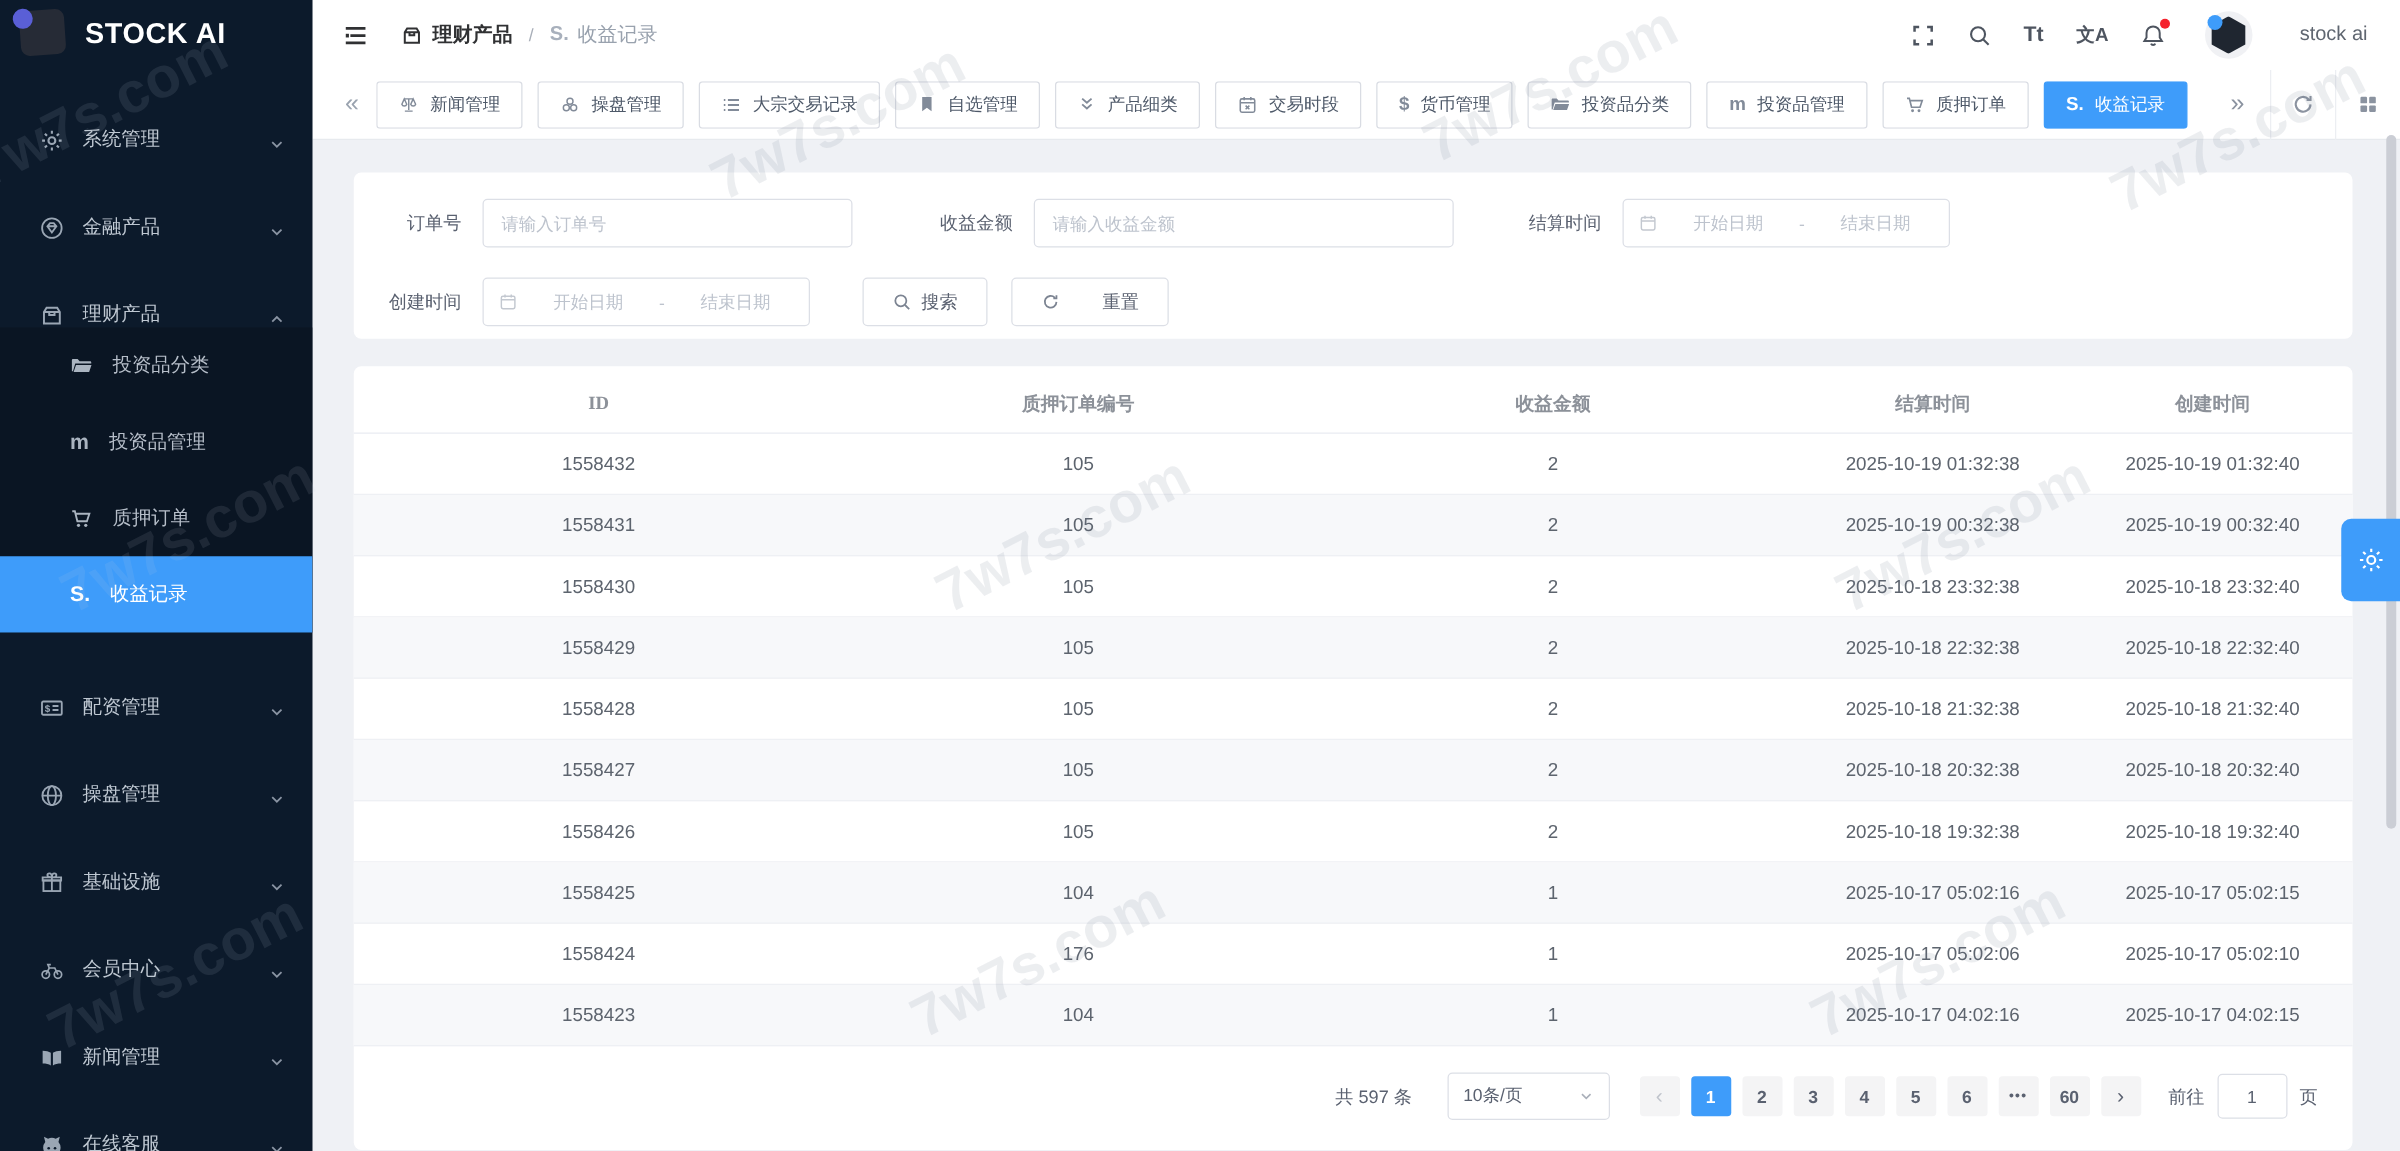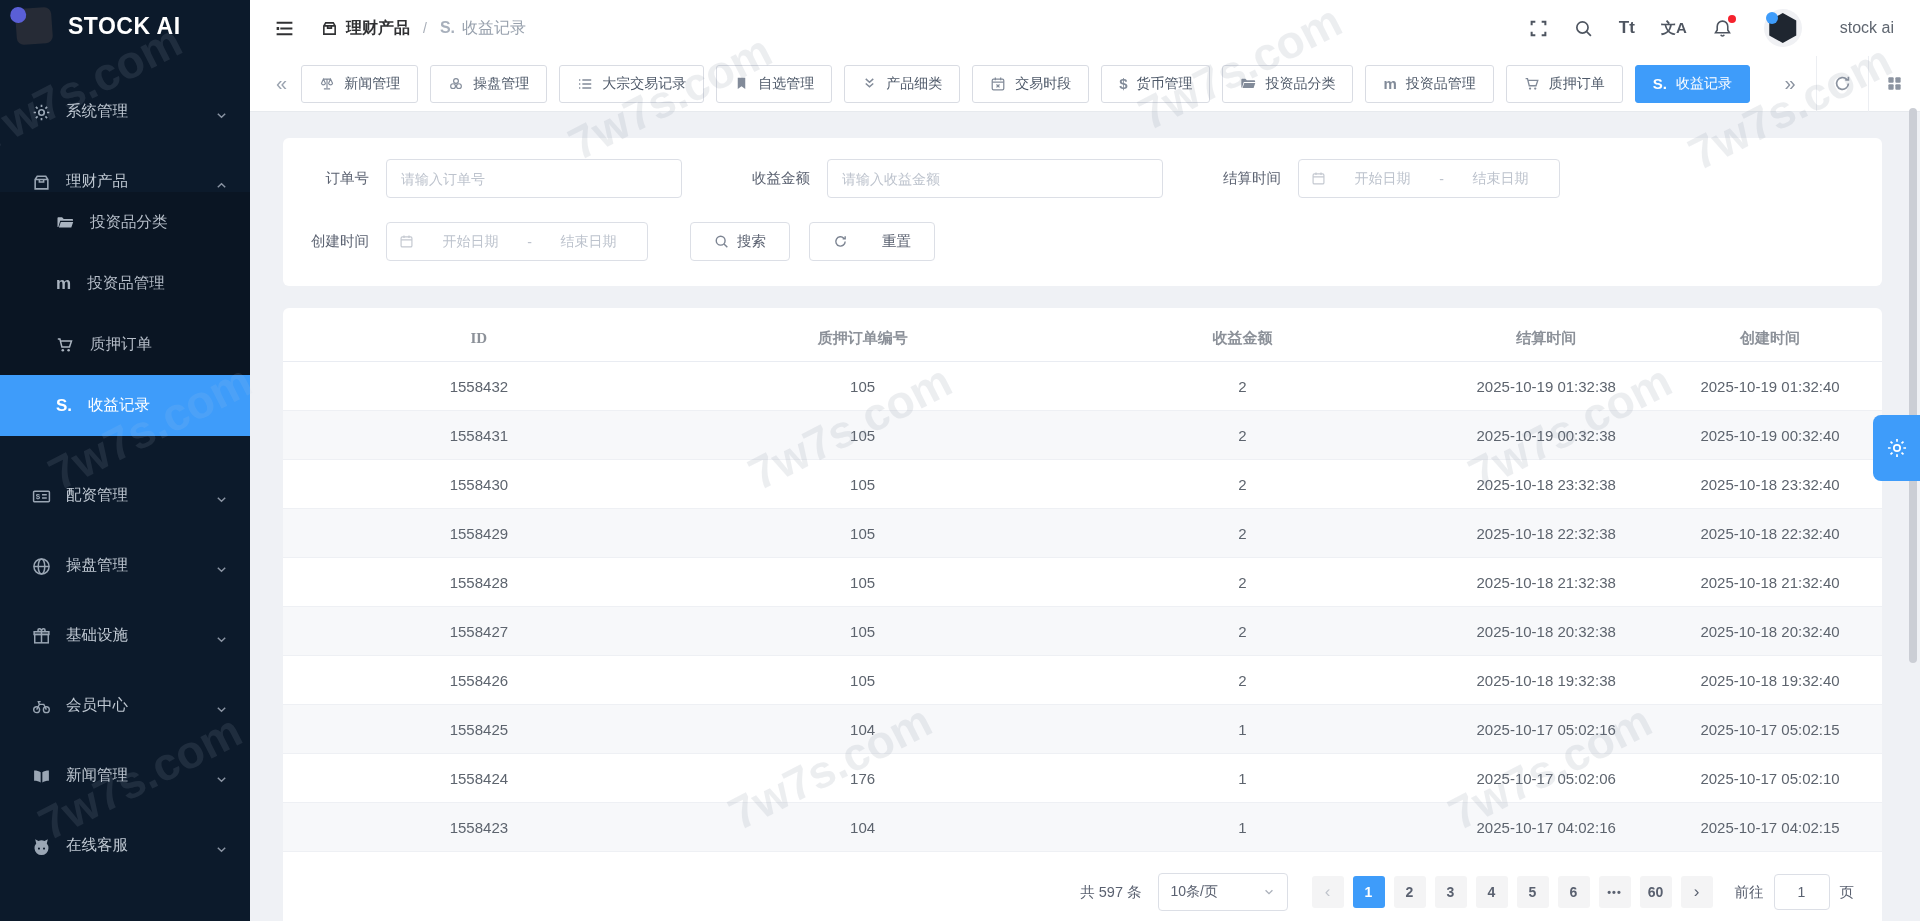--- a/index.html
+++ b/index.html
@@ -50,21 +50,21 @@
   .tab .ic, .tab .glyph { color:#828b99; }
   .tab.active { background:#3e9cfa; border-color:#3e9cfa; color:#fff; }
   .tab.active .ic, .tab.active .glyph { color:#fff; }
   .tab-end { display:flex; align-items:center; height:56px; }
   .tab-tool { height:56px; display:flex; align-items:center; justify-content:center; width:52px; border-left:1px solid #eceef2; color:#8b93a0; cursor:pointer; }
   .tab-tool:first-child { border-left:none; }
 
   
   .content { position:absolute; top:112px; left:0; right:0; bottom:0; background:#eff1f5; padding:26px 38px 0 33px; overflow:hidden; }
   .card { background:#fff; border-radius:6px; }
-  .filter-card { padding:21px 24px 25px; margin-bottom:22px; }
+  .filter-card { padding:21px 24px 10px; margin-bottom:22px; }
   .frow { display:flex; align-items:center; }
   .frow + .frow { margin-top:24px; }
   .flabel { width:62px; text-align:right; color:#5a6170; font-size:14.5px; margin-right:17px; flex:none; }
   .flabel.wide { width:76px; }
   .tinput { height:39px; border:1px solid #dcdfe6; border-radius:4px; padding:0 14px; font-size:14px; color:#333; width:296px; font-family:inherit; }
   .tinput::placeholder { color:#bdc3cd; }
   .drange { height:39px; border:1px solid #dcdfe6; border-radius:4px; display:flex; align-items:center; padding:0 12px; gap:10px; width:262px; color:#bdc3cd; background:#fff; cursor:pointer; }
   .drange .ic { color:#c3c8d0; }
   .drange .dph { flex:1; text-align:center; font-size:14px; }
   .drange .dsep { color:#bdc3cd; }
@@ -77,21 +77,21 @@
   .table-card { padding-top:8px; }
   .thead, .trow { display:flex; align-items:center; }
   .thead { height:46px; color:#8c9199; font-weight:700; font-size:15px; border-bottom:1px solid #e9ecf2;font-family:Liberation Serif, serif; }
   .trow { height:49px; font-size:15px; color:#5d646e; border-bottom:1px solid #eef0f4; }
   .trow:nth-child(even) { background:#f7f8fa; }
   .c { text-align:center; }
   .c1 { width:24.5%; } .c2 { width:23.5%; } .c3 { width:24%; } .c4 { width:14%; } .c5 { width:14%; }
 
   
   .pager { display:flex; align-items:center; justify-content:flex-end; padding:21px 28px 24px; gap:14px; color:#5a6170; }
-  .total { font-size:14.5px; margin-right:2px; }
+  .total { font-size:14.5px; margin-right:14px; }
   .per-page { width:130px; height:38px; border:1px solid #dcdfe6; border-radius:4px; display:flex; align-items:center; padding:0 12px; cursor:pointer; color:#5a6170; }
   .per-page .lbl { flex:1; }
   .per-page .ic { color:#aab0ba; }
   .pbtns { display:flex; align-items:center; gap:9px; margin-left:10px; }
   .pbtn { min-width:32px; height:32px; border-radius:3px; background:#f4f4f5; display:flex; align-items:center; justify-content:center; font-size:14px; font-weight:600; color:#5a6170; cursor:pointer; padding:0 6px; }
   .pbtn.arrow { font-size:17px; font-weight:400; }
   .pbtn.disabled { color:#c0c4cc; }
   .pbtn.active { background:#3e9cfa; color:#fff; }
   .goto { display:flex; align-items:center; gap:10px; margin-left:8px; font-size:14.5px; }
   .goto input { width:56px; height:36px; border:1px solid #dcdfe6; border-radius:4px; text-align:center; font-size:14px; color:#5a6170; font-family:inherit; }
@@ -121,20 +121,34 @@
         </svg>
       </span>
     <span>系统管理</span>
     <span class="chev ic">
         <svg width="13" height="13" viewBox="0 0 14 14" fill="none" stroke="currentColor" stroke-width="1.5">
           <path d="M3 5l4 4 4-4"></path>
         </svg>
       </span>
   </div>
 
+  <div class="mi">
+    <span class="ic">
+        <svg width="19" height="19" viewBox="0 0 18 18" fill="none" stroke="currentColor" stroke-width="1.4">
+          <circle cx="9" cy="9" r="7.4"></circle>
+          <path d="M5.6 7.6l2-2.4h2.8l2 2.4L9 12.3zM5.6 7.6h6.8"></path>
+        </svg>
+      </span>
+    <span>金融产品</span>
+    <span class="chev ic">
+        <svg width="13" height="13" viewBox="0 0 14 14" fill="none" stroke="currentColor" stroke-width="1.5">
+          <path d="M3 5l4 4 4-4"></path>
+        </svg>
+      </span>
+  </div>
 
   <div class="mi">
     <span class="ic">
         <svg width="19" height="19" viewBox="0 0 18 18" fill="none" stroke="currentColor" stroke-width="1.5">
           <path d="M3 6.2L5 3h8l2 3.2V15H3zM3 6.2h12M7 6.2v2.4h4V6.2"></path>
         </svg>
       </span>
     <span>理财产品</span>
     <span class="chev ic">
         <svg width="13" height="13" viewBox="0 0 14 14" fill="none" stroke="currentColor" stroke-width="1.5">

